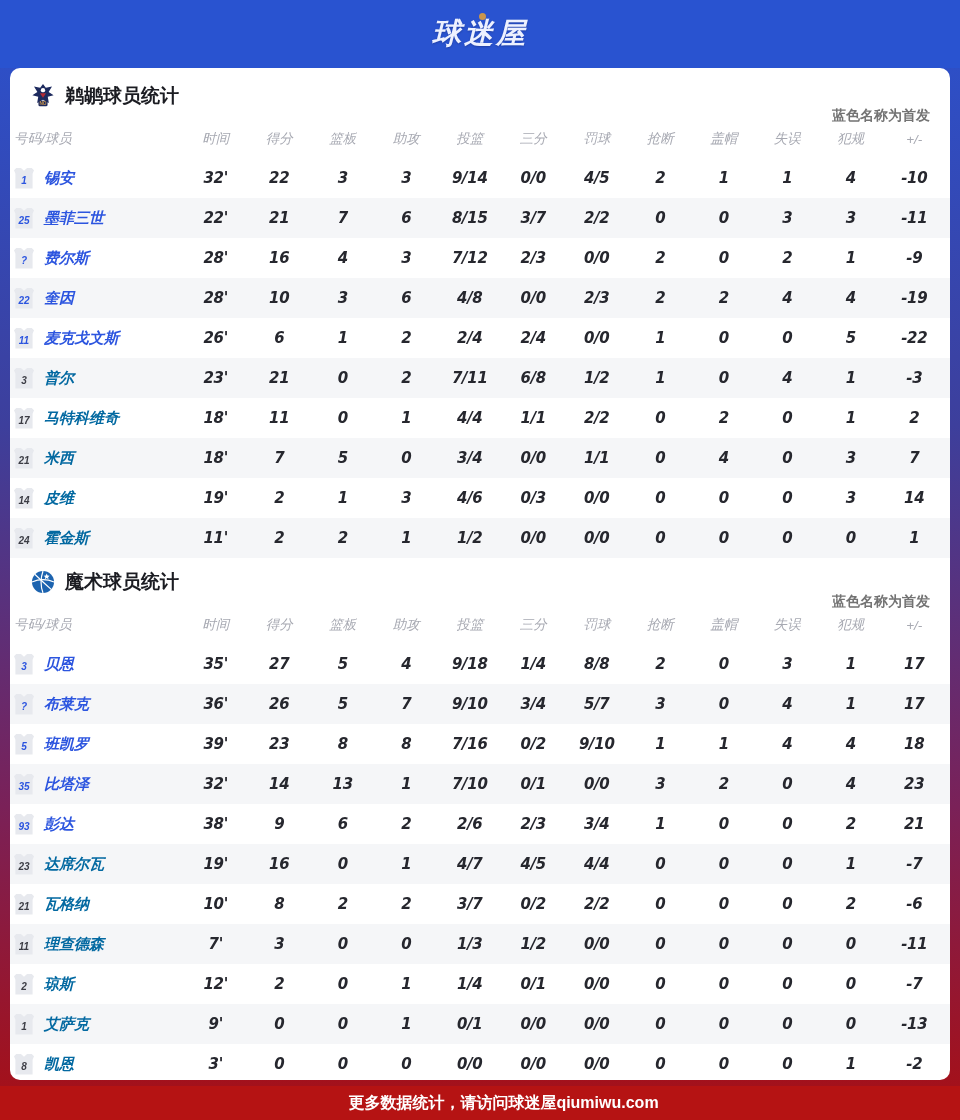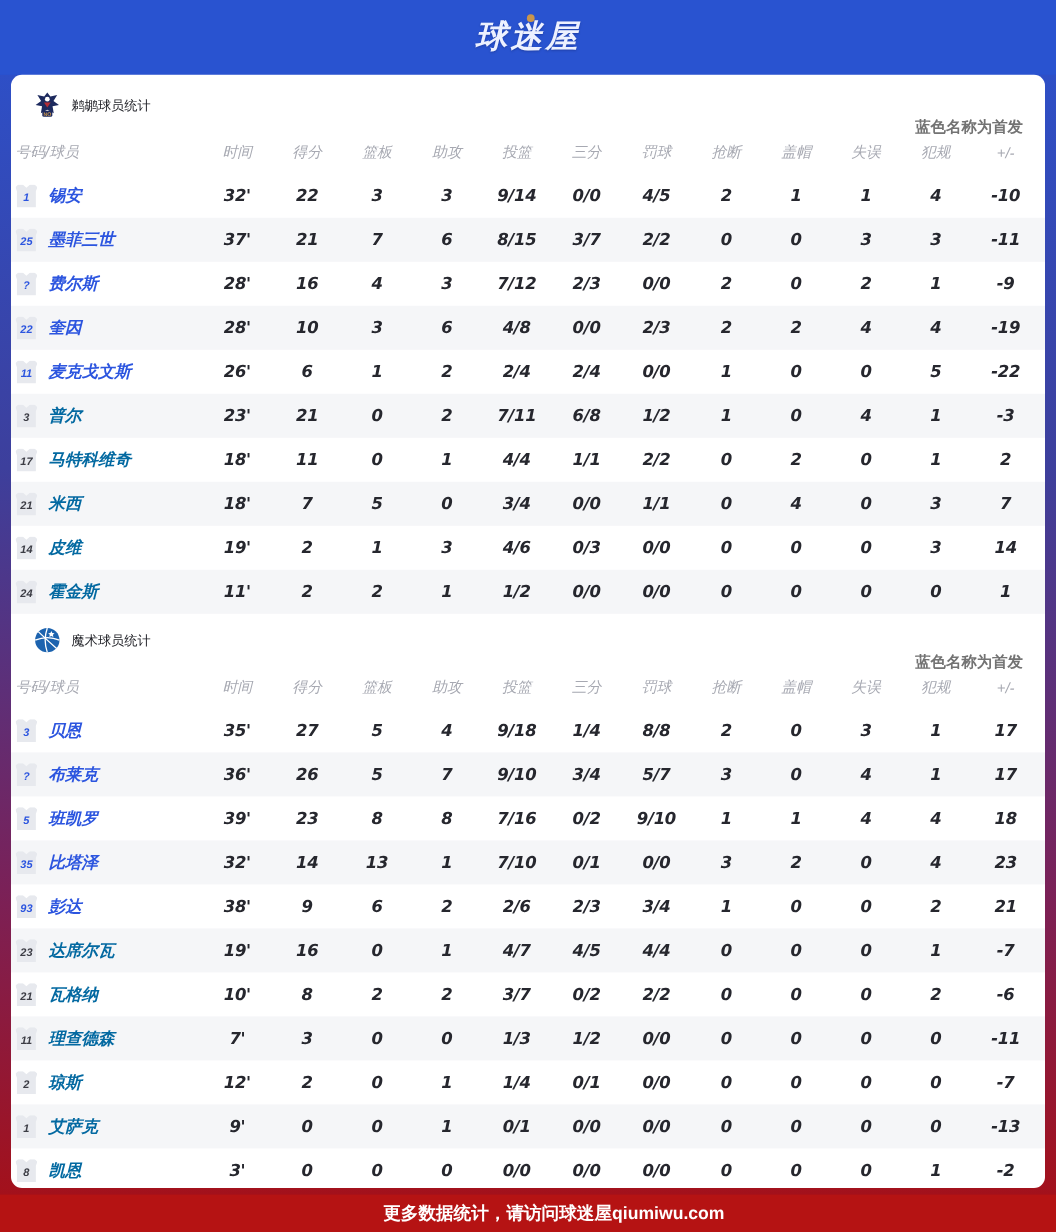--- a/index.html
+++ b/index.html
@@ -11,21 +11,21 @@
     -webkit-font-smoothing:antialiased;
   }
   
   .topbar{height:68px;background:#2953D0;display:flex;align-items:center;justify-content:center;flex:0 0 auto;}
   .logo{position:relative;color:#EDF1FF;font-size:29px;font-weight:800;font-style:italic;letter-spacing:3px;text-shadow:0 1px 2px rgba(0,0,40,.25);}
   .logo .dot{position:absolute;left:49%;top:-1px;width:7px;height:7px;border-radius:50%;background:#C9954C;}
   
   .card{flex:1 1 auto;margin:0 10px 6px 10px;background:#ffffff;border-radius:10px;overflow:hidden;padding-top:4px;}
   .section-head{display:flex;align-items:center;height:48px;padding:0 20px;gap:9px;}
   .team-logo{width:26px;height:26px;flex:0 0 auto;}
-  .section-title{font-size:12px;font-weight:400;color:#1B1C22;}
+  .section-title{font-size:19px;font-weight:700;color:#1B1C22;}
   .legend{margin-left:auto;color:#737373;font-size:14px;font-weight:700;margin-top:40px;}
   
   .thead,.row{display:grid;grid-template-columns:170px repeat(12,1fr);align-items:center;padding:0 4px;}
   .thead{height:38px;color:#A7A9B2;font-size:13.5px;font-style:italic;}
   .th{text-align:center;}
   .th.first{text-align:left;}
   .tbody{display:block;}
   .row{height:40px;font-style:italic;font-weight:600;font-size:15px;color:#26272E;}
   .row:nth-child(even){background:#F5F6F8;}
   .num{text-align:center;font-family:"DejaVu Sans","Liberation Sans",sans-serif;letter-spacing:-0.3px;}
@@ -98,21 +98,21 @@
           <div class="num">1</div>
           <div class="num">1</div>
           <div class="num">4</div>
           <div class="num">-10</div>
         </div>
         <div class="row starter">
           <div class="player-cell">
             <span class="badge">25</span>
             <span class="pname">墨菲三世</span>
           </div>
-          <div class="num">37'</div>
+          <div class="num">22'</div>
           <div class="num">21</div>
           <div class="num">7</div>
           <div class="num">6</div>
           <div class="num">8/15</div>
           <div class="num">3/7</div>
           <div class="num">2/2</div>
           <div class="num">0</div>
           <div class="num">0</div>
           <div class="num">3</div>
           <div class="num">3</div>

